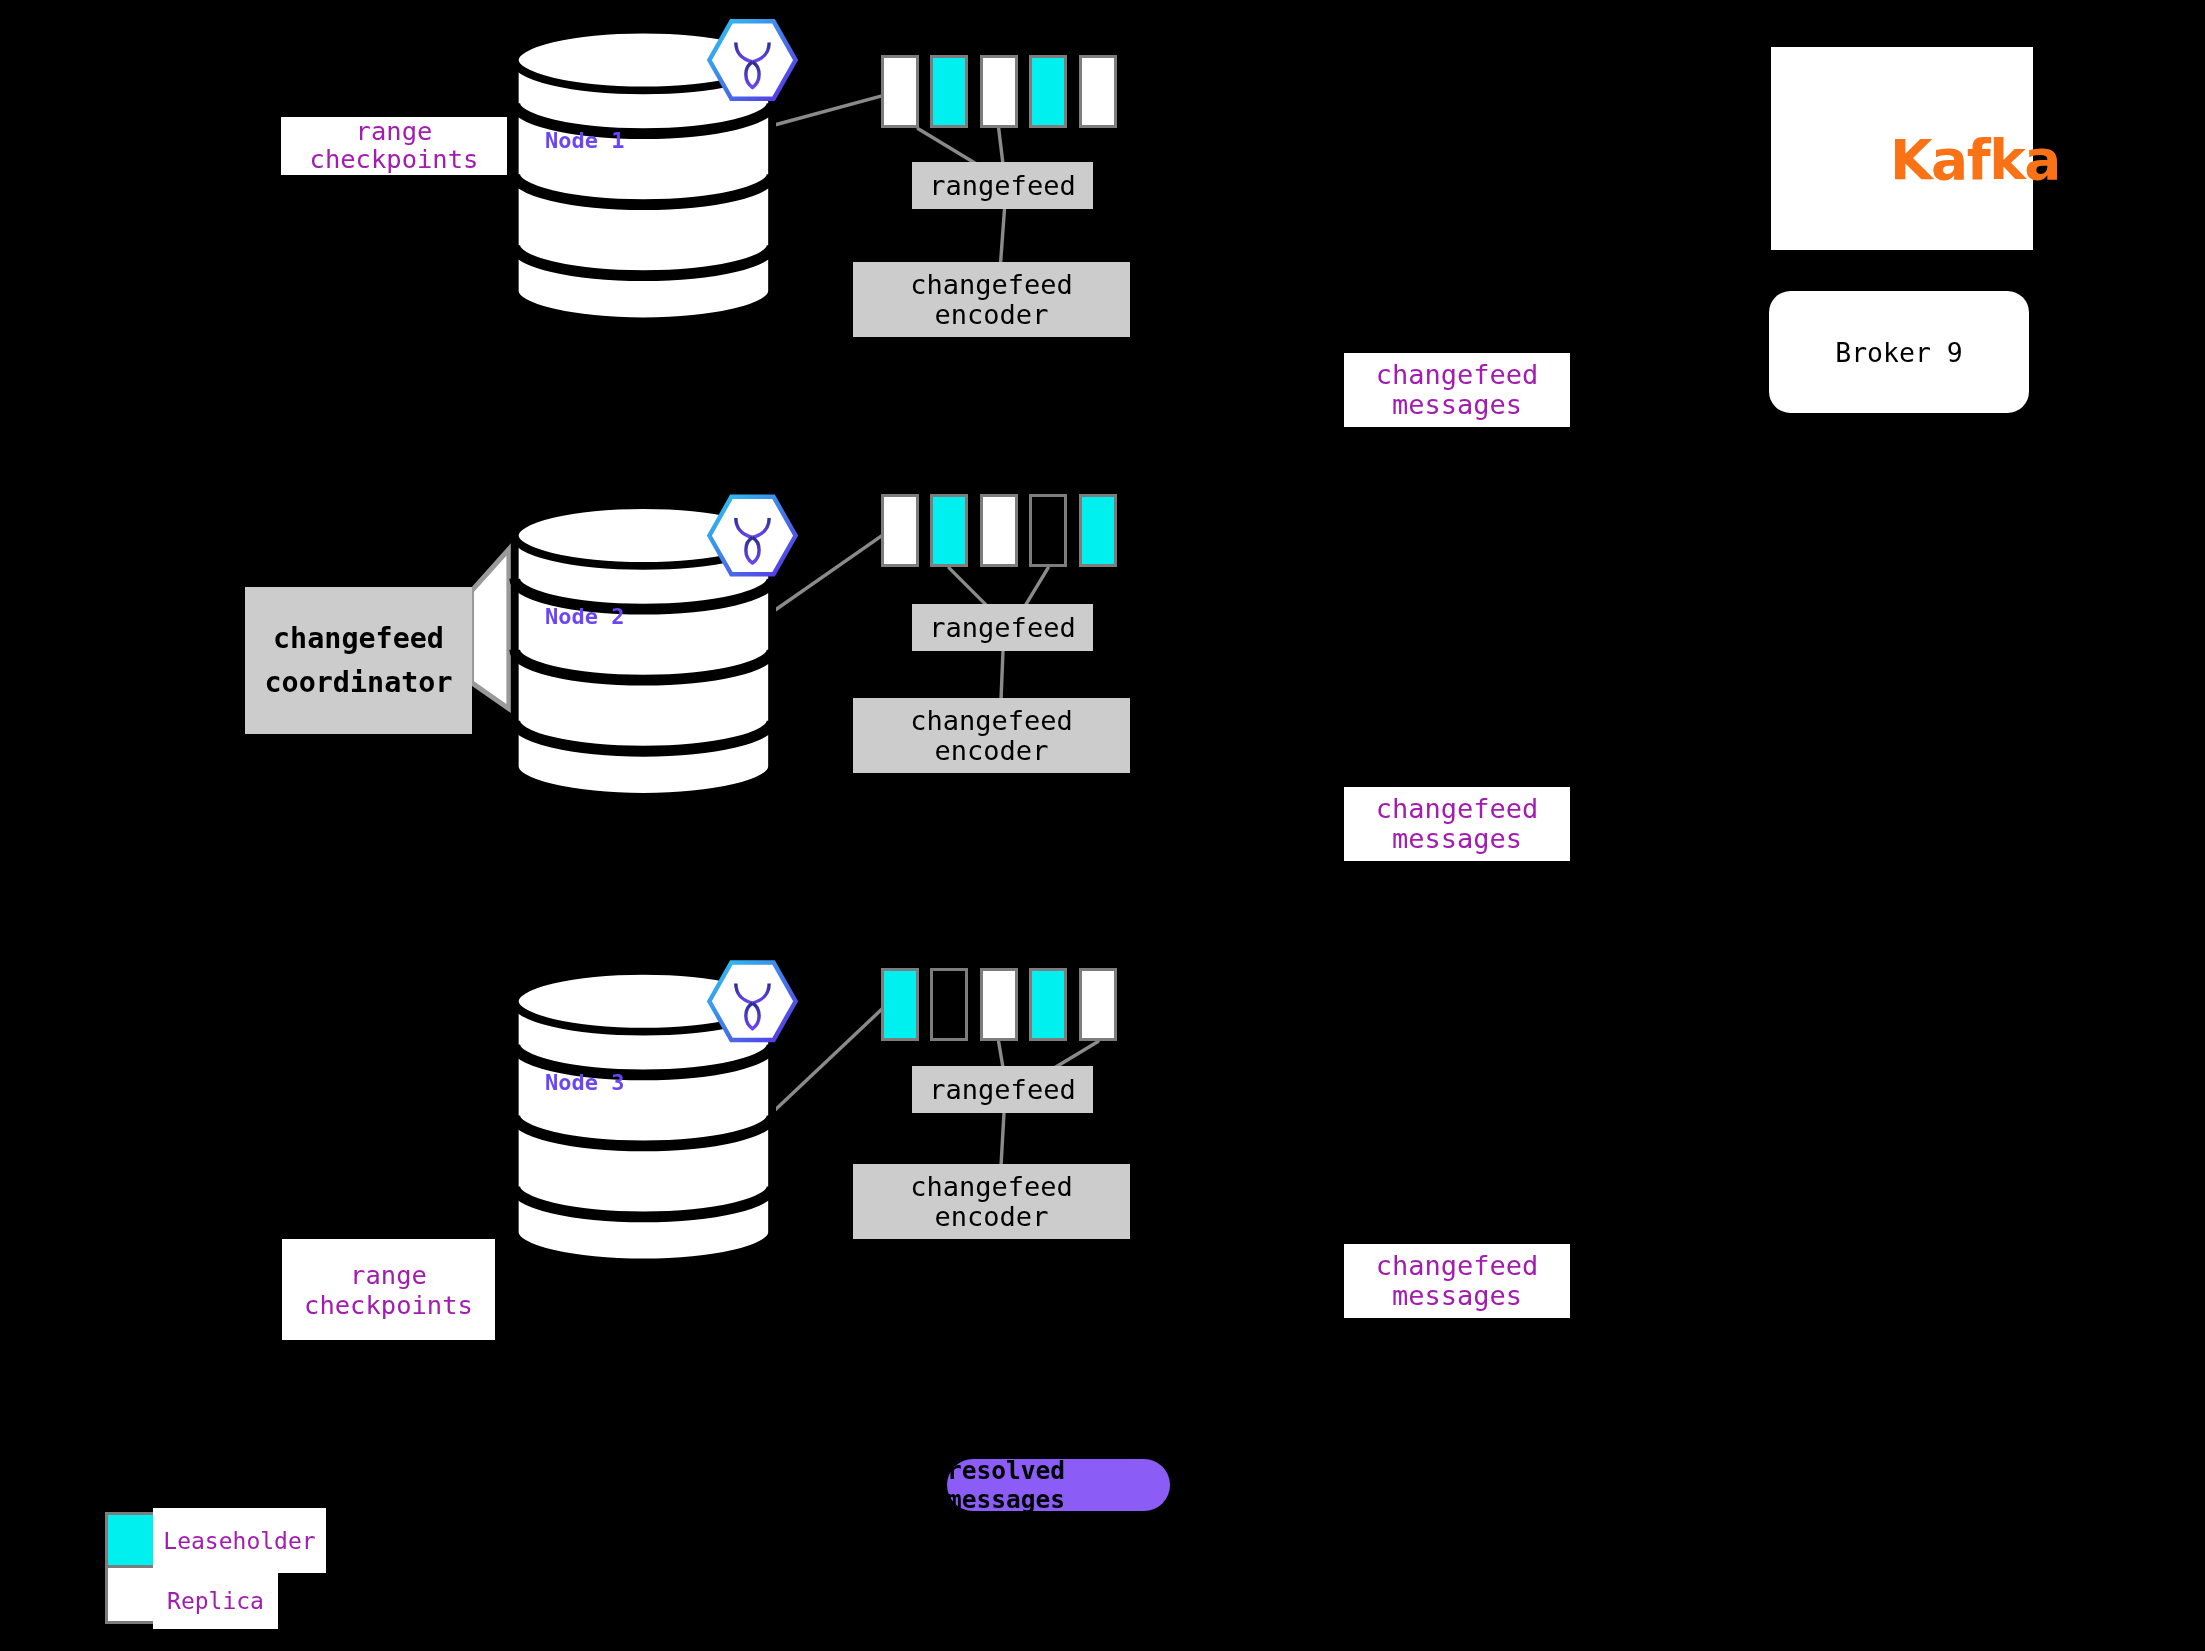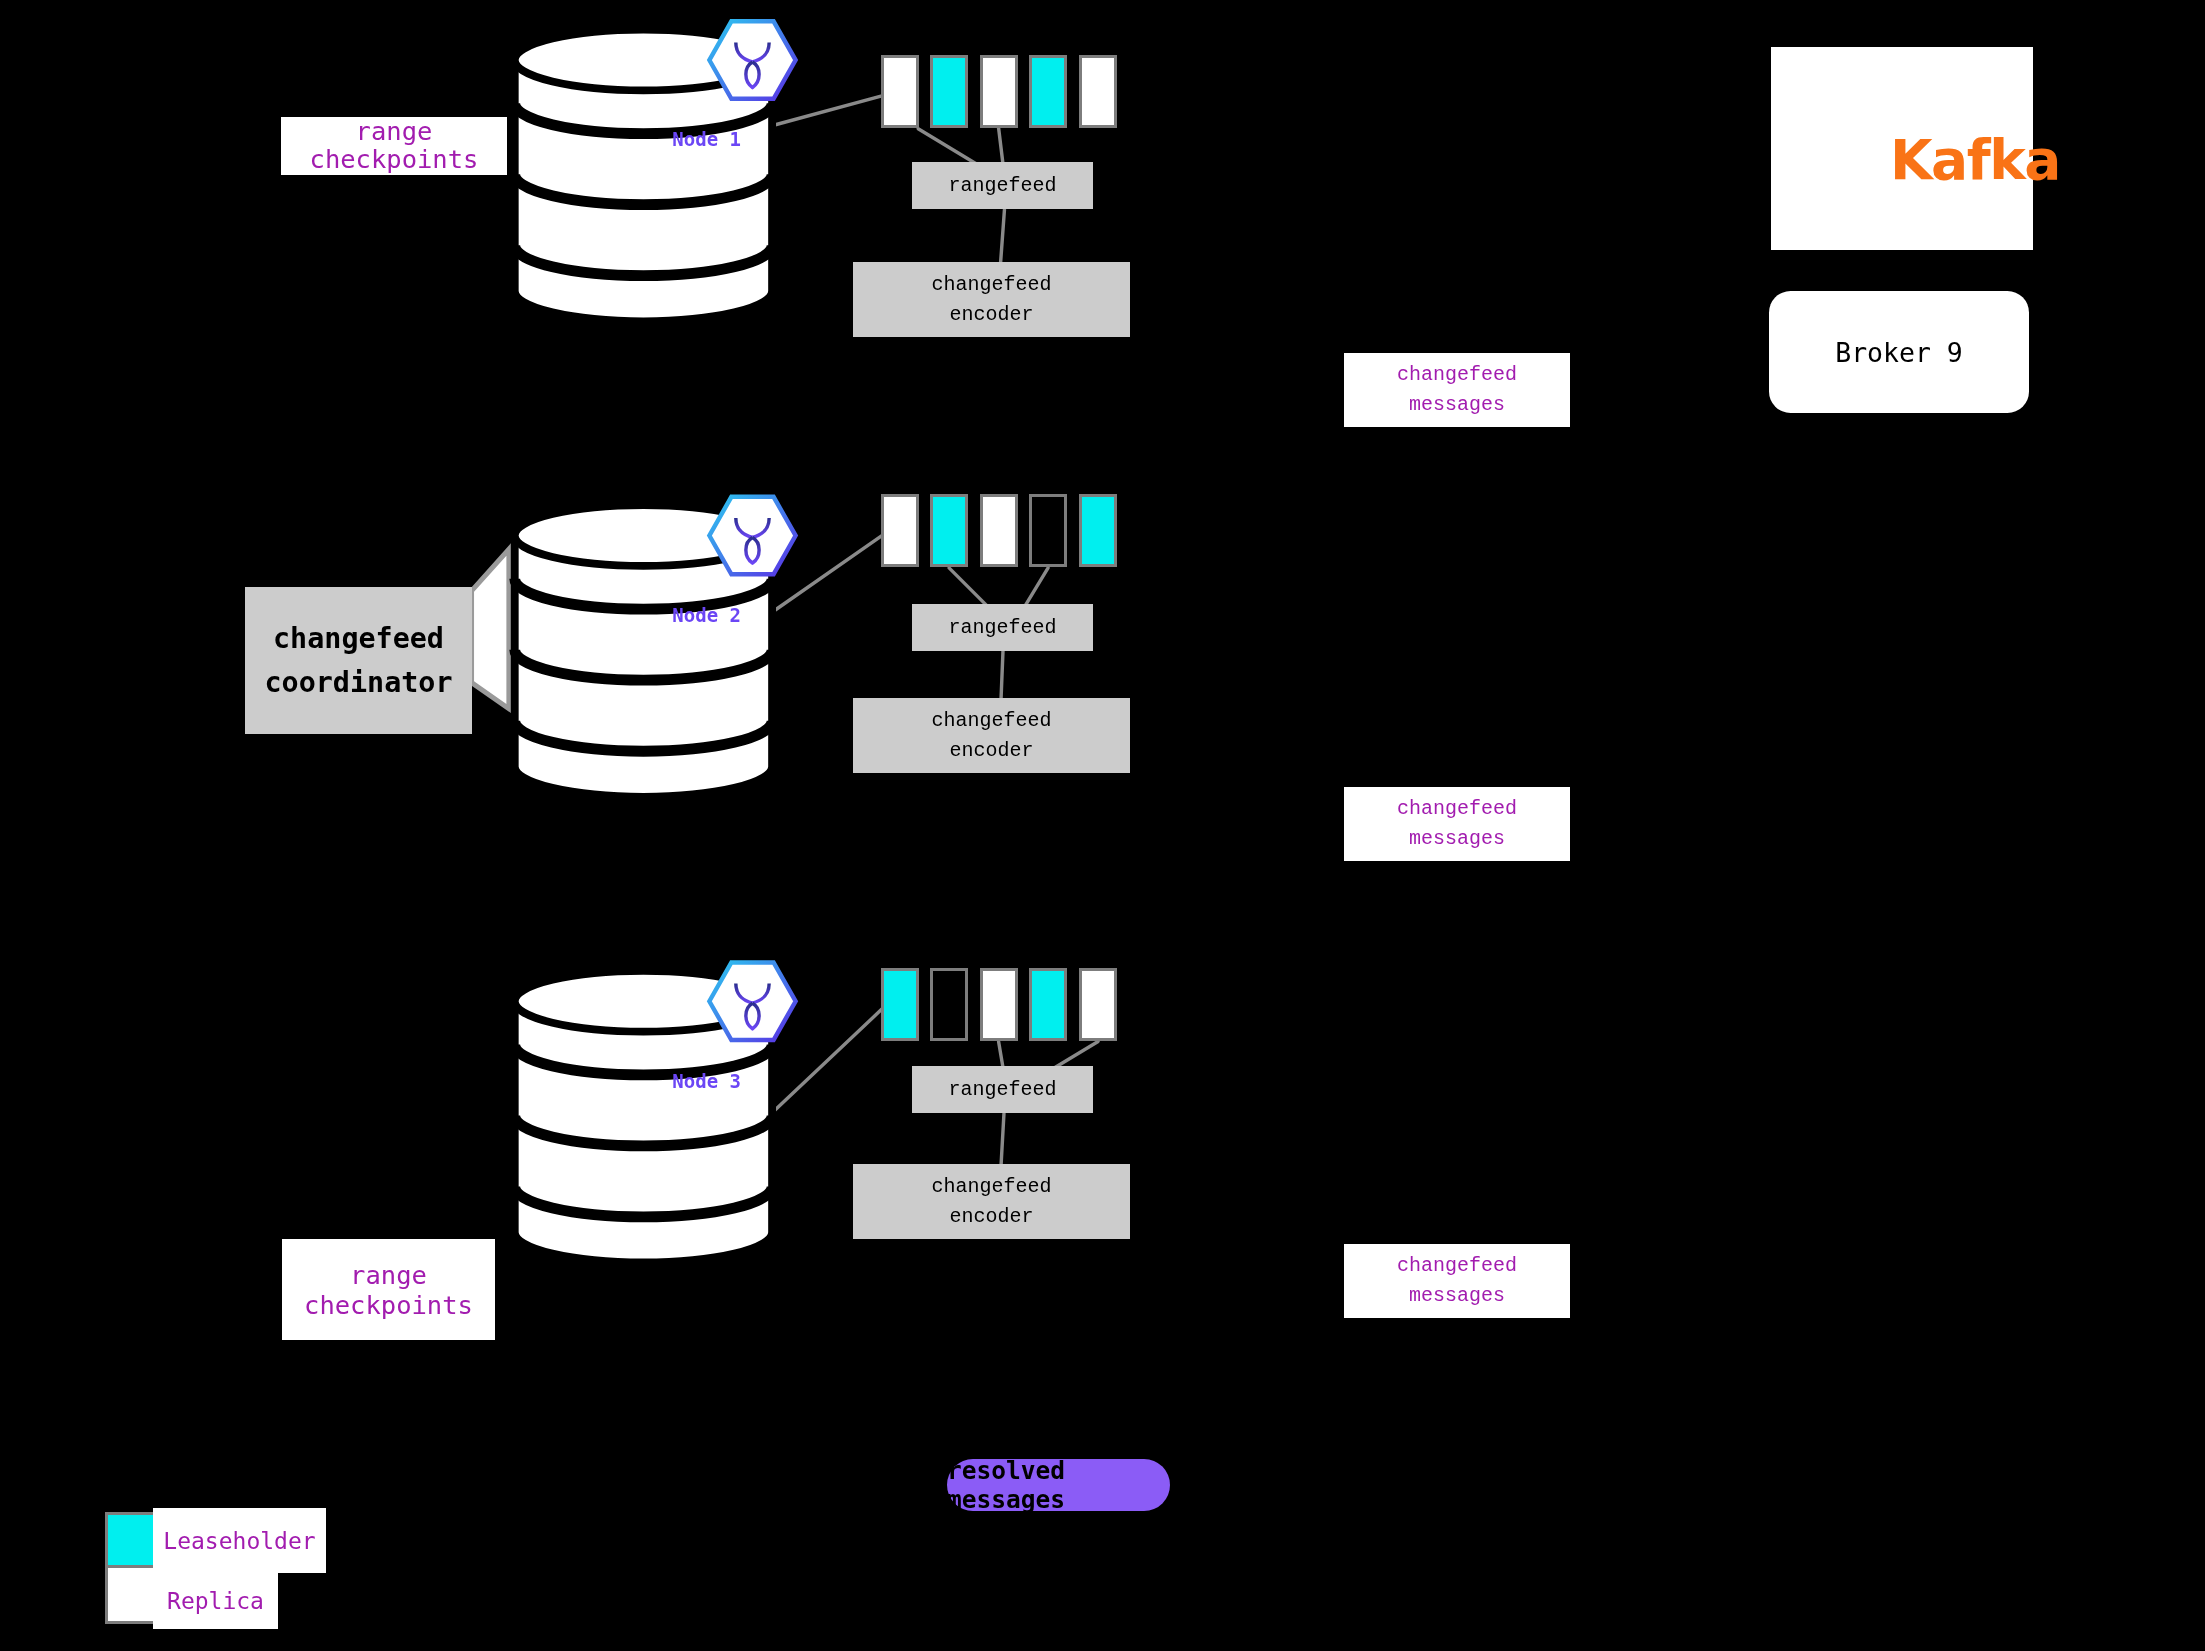--- a/index.html
+++ b/index.html
@@ -2,27 +2,27 @@
 <html style="--teal: #00efef; --replica: #ffffff; --nodecolor: #6b46f5;font-size:7.8px"><head>
 <meta charset="utf-8">
 <style>
   html,body{margin:0;padding:0;background:#000;}
   .canvas{position:relative;width:2205px;height:1652px;background:#000;overflow:hidden;
           font-family:"DejaVu Sans Mono","Liberation Mono",monospace;}
   svg.shapes{position:absolute;left:0;top:0;}
   
   .whitebox{position:absolute;background:#fff;color:#a21caf;text-align:center;}
   .graybox{position:absolute;background:#cccccc;color:#000;text-align:center;}
-  .lbl{font-size:20px;line-height:30px;font-family:Liberation Mono, monospace;}
+  .lbl{font-size:27px;line-height:30px;}
   .rc1{font-size:25.5px;line-height:28px;overflow:hidden;}
   .rc3{font-size:25.5px;line-height:30px;display:flex;flex-direction:column;justify-content:center;}
   .msg{display:flex;flex-direction:column;justify-content:center;}
   .coord{font-weight:bold;font-size:28.4px;line-height:44px;display:flex;flex-direction:column;justify-content:center;}
-  .nodelabel{position:absolute;width:196px;text-align:right;color:var(--nodecolor);
-             font-weight:bold;font-size:19px;}
+  .nodelabel{position:absolute;width:196px;text-align:left;color:var(--nodecolor);
+             font-weight:bold;font-size:22px;}
   .brand{position:absolute;color:#f97316;font-family:"DejaVu Sans","Liberation Sans",sans-serif;
          font-weight:bold;font-size:55px;letter-spacing:-1.5px;}
   .panel{position:absolute;background:#c9c9c9;}
   .broker{position:absolute;width:260px;height:122px;background:#fff;border-radius:21.6px;
           color:#000;font-size:26.5px;display:flex;align-items:center;justify-content:center;}
   .pill{position:absolute;background:#8b5cf6;border-radius:26.5px;color:#000;font-size:24.5px;
         display:flex;align-items:center;justify-content:center;font-weight:bold;}
   
   .block{position:absolute;width:38px;height:73px;box-sizing:border-box;
          border:3.9px solid #7d7d7d;background:var(--replica);}

